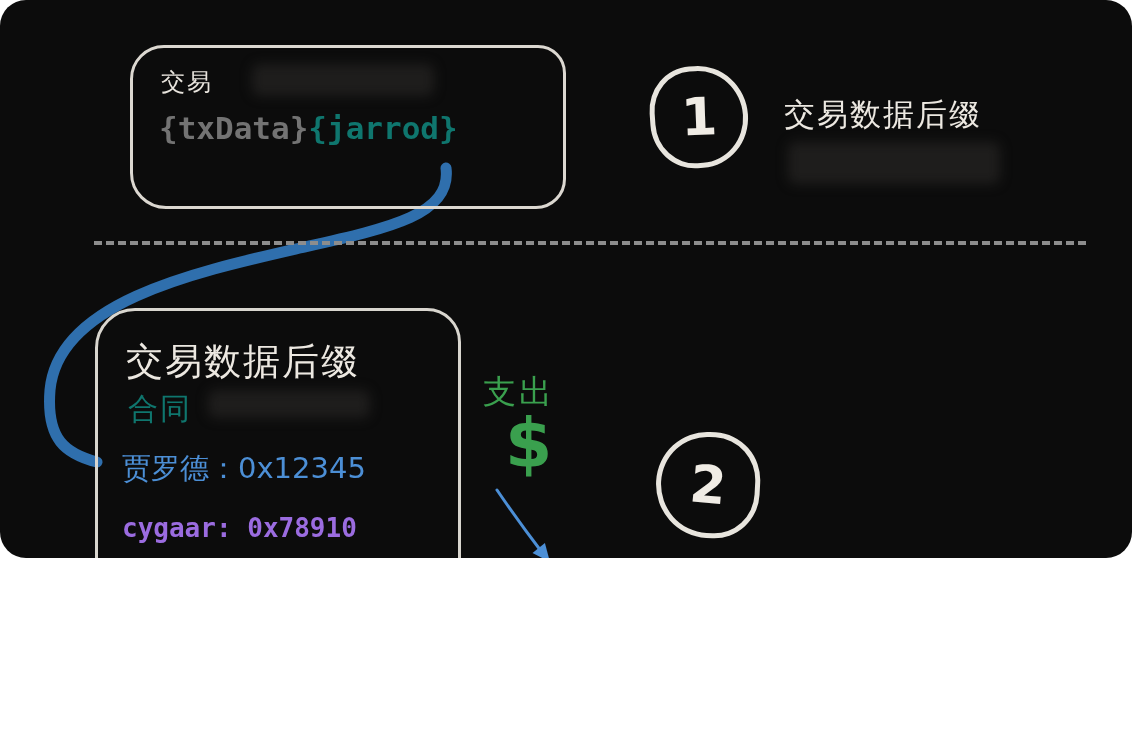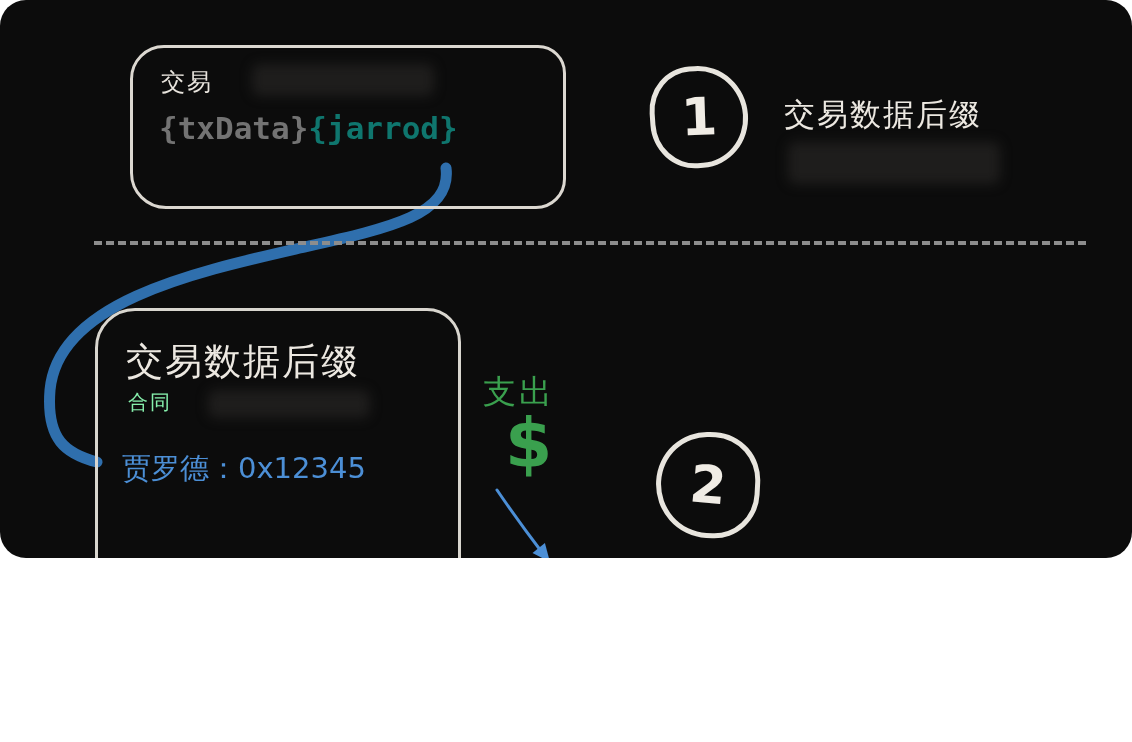--- a/index.html
+++ b/index.html
@@ -102,22 +102,22 @@
     position: absolute;
     left: 28px; top: 26px;
     font-size: 37px;
     color: #ece8e1;
     letter-spacing: 2px;
     white-space: nowrap;
   }
   .reg-subtitle {
     position: absolute;
     left: 30px; top: 78px;
-    font-size: 20px;
-    color: #86efac;
+    font-size: 30px;
+    color: #0f766e;
     letter-spacing: 2px;
   }
   .reg-entry1 {
     position: absolute;
     left: 24px; top: 138px;
     font-size: 29px;
     white-space: nowrap;
   }
   .reg-entry2 {
     position: absolute;
@@ -205,20 +205,21 @@
     <span class="step-number">1</span>
   </div>
   <div class="step-label step1-label">交易数据后缀</div>
 
   <div class="divider"></div>
 
   <div class="reg-box">
     <div class="reg-title">交易数据后缀</div>
     <div class="reg-subtitle">合同</div>
     <div class="reg-entry1" style="color: rgb(76, 143, 214); text-align: center;">贾罗德：0x12345</div>
+    <div class="reg-entry2" style="color: rgb(155, 108, 224);">cygaar: 0x78910</div>
   </div>
 
   <div class="payment-label" style="color: rgb(58, 160, 78);">支出</div>
   <div class="payment-symbol" style="color: rgb(58, 160, 78);">$</div>
 
   <div class="step-circle step2-circle">
     <span class="step-number">2</span>
   </div>
 
 

